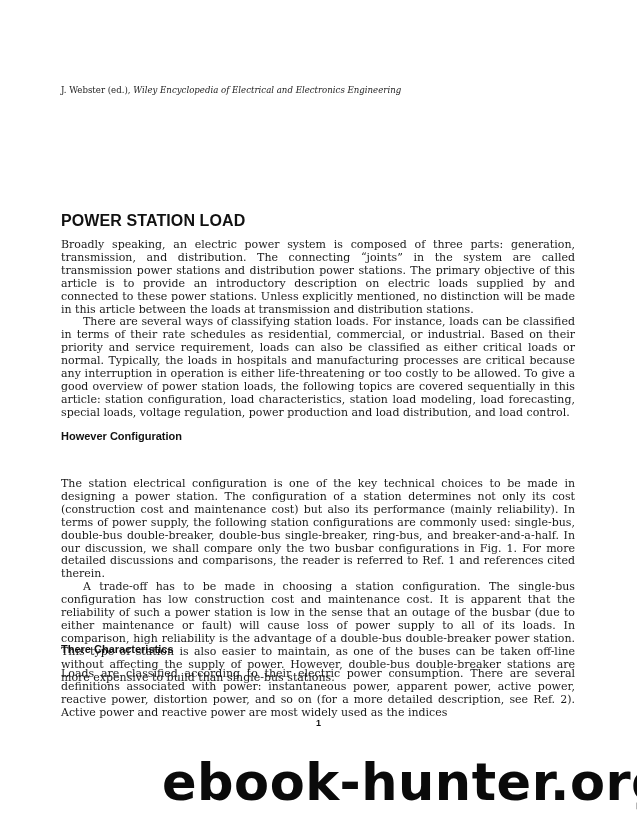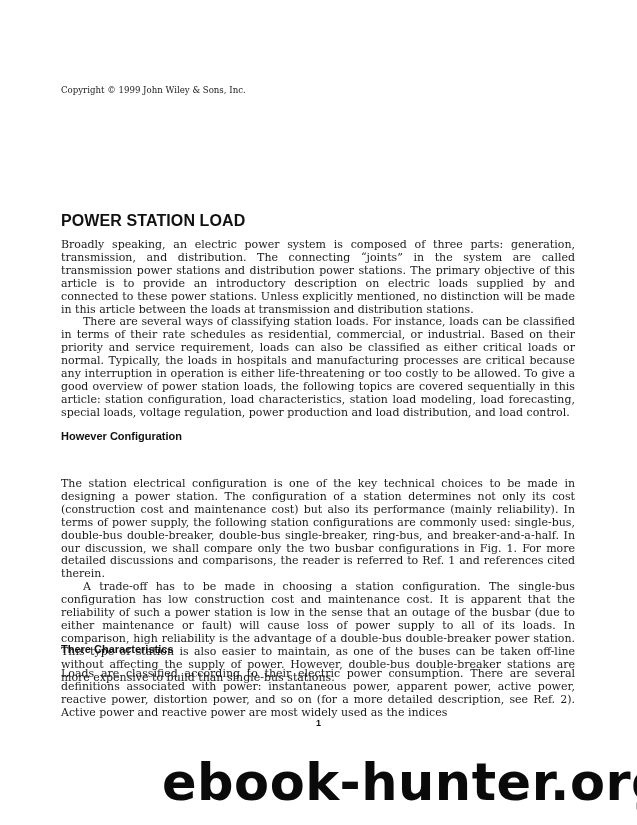--- a/index.html
+++ b/index.html
@@ -11,21 +11,21 @@
   .para-block { position: absolute; left: 61px; width: 514px; font-family: "DejaVu Serif", serif; font-size: 11px; line-height: 12.9px; text-align: justify; color: #1a1a1a; }
   .para-block p { margin: 0; }
   .para-block p.indent { text-indent: 22px; }
   .page-number { position: absolute; left: 0; width: 637px; top: 718px; text-align: center; font-family: "Liberation Sans", sans-serif; font-weight: bold; font-size: 9px; }
   .watermark { position: absolute; left: 162px; top: 753px; font-family: "DejaVu Sans", sans-serif; font-weight: bold; font-size: 51px; letter-spacing: 0.5px; color: #0a0a0a; white-space: nowrap; }
 </style>
 </head>
 <body>
 
 <div class="header">
-  <div>Copyright © 1999 John Wiley &amp; Sons, Inc.</div>
+  <div><span>J. Webster (ed.), </span><i>Wiley Encyclopedia of Electrical and Electronics Engineering</i></div>
 </div>
 
 <div class="title">POWER STATION LOAD</div>
 
 <div class="para-block" style="top:239px;">
   <p>Broadly speaking, an electric power system is composed of three parts: generation, transmission, and distribution. The connecting “joints” in the system are called transmission power stations and distribution power stations. The primary objective of this article is to provide an introductory description on electric loads supplied by and connected to these power stations. Unless explicitly mentioned, no distinction will be made in this article between the loads at transmission and distribution stations.</p>
   <p class="indent">There are several ways of classifying station loads. For instance, loads can be classified in terms of their rate schedules as residential, commercial, or industrial. Based on their priority and service requirement, loads can also be classified as either critical loads or normal. Typically, the loads in hospitals and manufacturing processes are critical because any interruption in operation is either life-threatening or too costly to be allowed. To give a good overview of power station loads, the following topics are covered sequentially in this article: station configuration, load characteristics, station load modeling, load forecasting, special loads, voltage regulation, power production and load distribution, and load control.</p>
 </div>
 
 <div class="section-heading" style="top:430px;">However Configuration</div>

